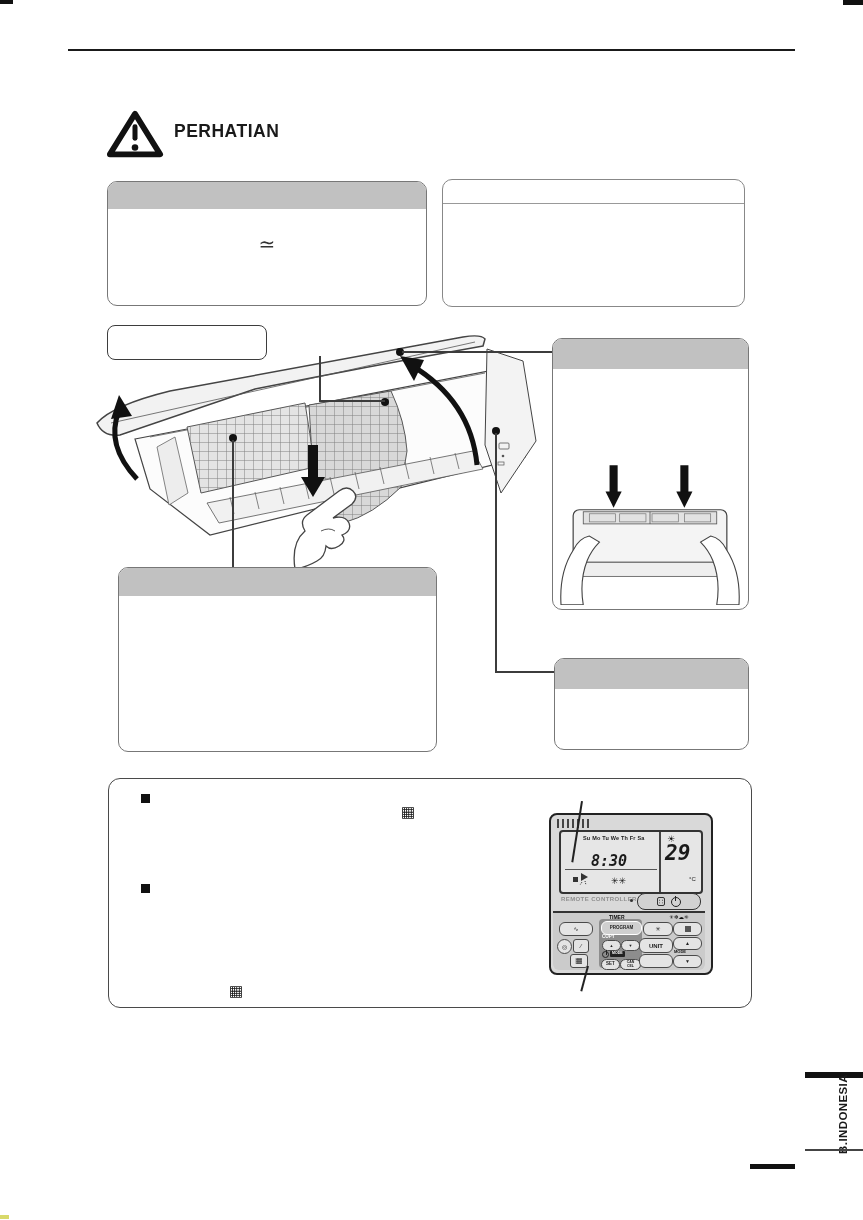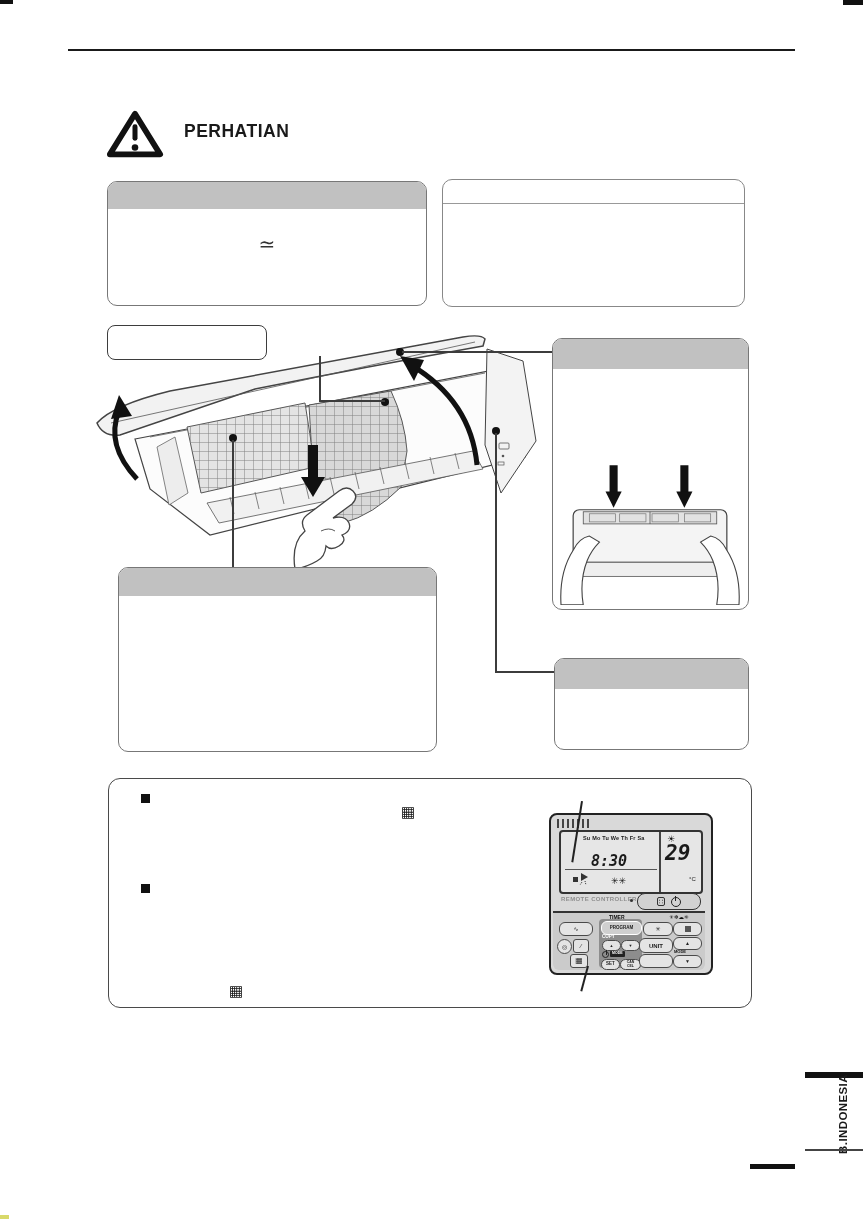--- a/index.html
+++ b/index.html
@@ -7,21 +7,21 @@
         font-family:"Liberation Sans",sans-serif;color:#1a1a1a;}
   .abs{position:absolute;}
   .bar{position:absolute;background:#111;}
   
   .gbox{position:absolute;background:#fff;border:1px solid #777;border-radius:10px;overflow:hidden;}
   .gbox .hd{background:#c1c1c1;}
   .gbox.line-hd .hd{background:transparent;border-bottom:1px solid #999;}
   .conn{position:absolute;background:#3c3c3c;}
   .dotline{position:absolute;background:#222;width:1.5px;transform-origin:top center;}
   
-  .caution{position:absolute;left:106px;top:108px;display:flex;align-items:center;gap:20px;}
+  .caution{position:absolute;left:106px;top:108px;display:flex;align-items:center;gap:10px;}
   .caution-label{font-size:17.5px;font-weight:bold;letter-spacing:.5px;padding-bottom:6px;}
   
   .bottom-box{position:absolute;left:108px;top:778px;width:642px;height:228px;
               border:1.5px solid #4a4a4a;border-radius:12px;background:#fff;}
   .bullet{position:absolute;width:9px;height:9px;background:#111;}
   .grid-glyph{position:absolute;font-size:15px;line-height:1;color:#111;font-family:"DejaVu Sans",sans-serif;}
   
   .remote{position:absolute;left:440px;top:34px;width:160px;height:158px;background:#d9d9d9;
           border:2px solid #222;border-radius:8px;}
   .vents{position:absolute;left:6px;top:4px;width:34px;height:9px;

